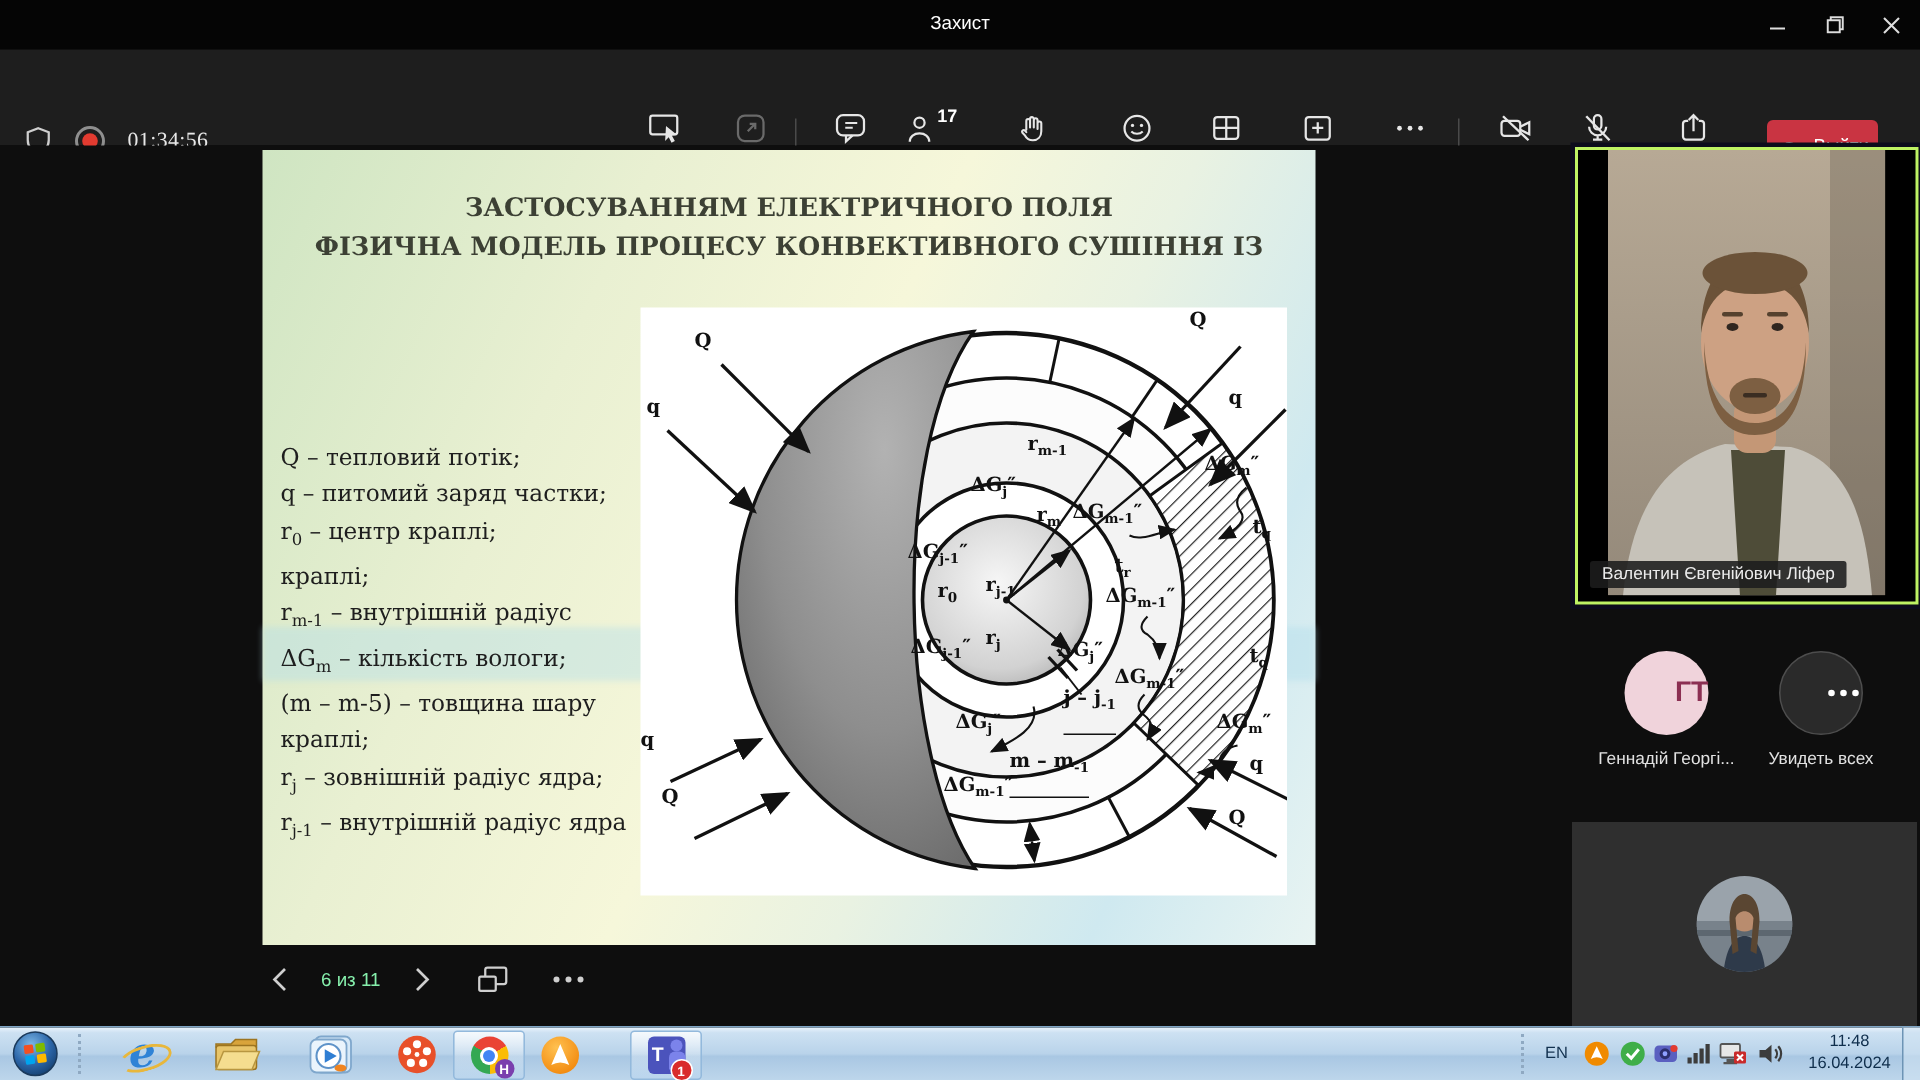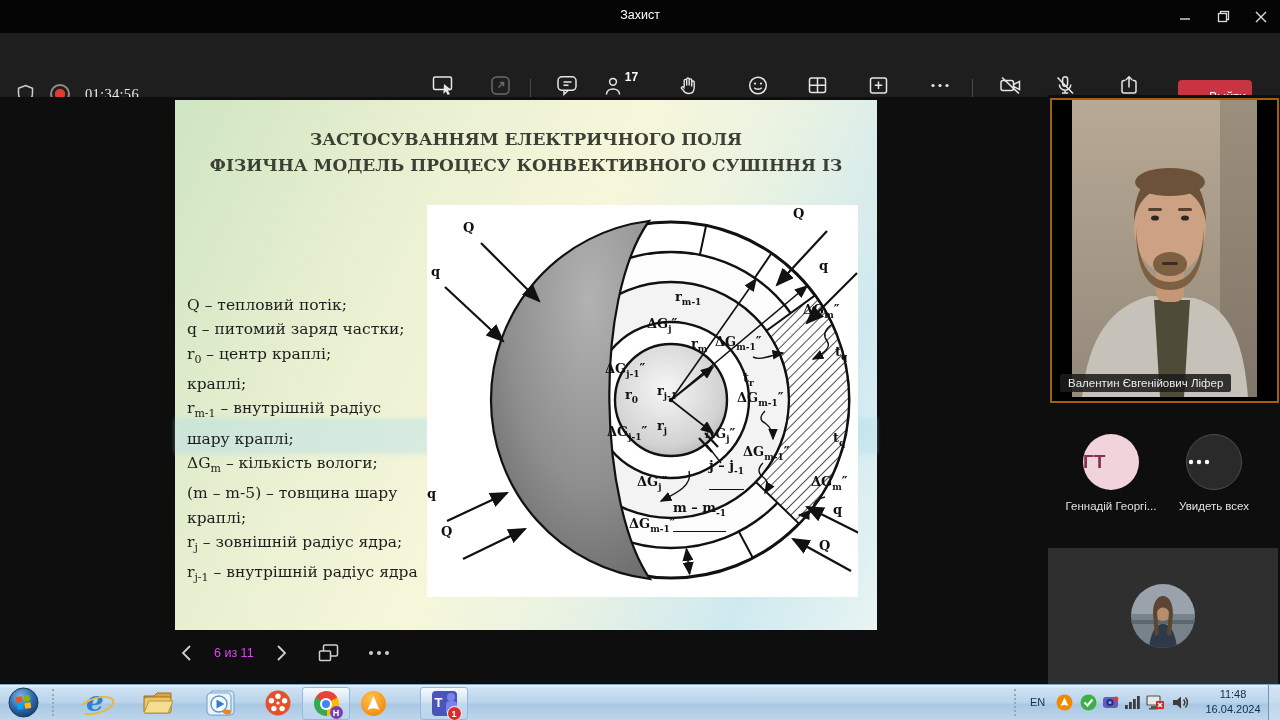--- a/index.html
+++ b/index.html
@@ -30,29 +30,29 @@
      font-family:"DejaVu Serif","Liberation Serif",serif;font-weight:bold;font-size:17px;color:#3c4034;line-height:1.55;}
   #legend{position:absolute;left:12px;top:193px;width:250px;text-align:left;
      font-family:"DejaVu Serif","Liberation Serif",serif;font-size:15.5px;color:#1e1e1e;line-height:24.3px;}
   #legend sub{font-size:11px;}
   #diagram{position:absolute;left:252px;top:105px;width:431px;height:392px;background:#fff;}
   .dlab{position:absolute;font-family:"DejaVu Serif","Liberation Serif",serif;font-weight:bold;
      font-size:13px;color:#111;white-space:nowrap;line-height:1;}
   .dlab sub{font-size:9px;}
   .dlab.u{border-bottom:1.5px solid #111;padding-bottom:13px;}
   
-  #slidenav{position:absolute;left:180px;top:540px;height:32px;display:flex;align-items:center;gap:22px;color:#d946ef;}
+  #slidenav{position:absolute;left:180px;top:540px;height:32px;display:flex;align-items:center;gap:22px;color:#86efac;}
   #slidenav .pg{font-size:12.5px;}
   
   #video-tile{position:absolute;left:1050px;top:1px;width:225px;height:301px;background:#000;
-     border:2px solid #a16207;box-shadow:0 0 0 3px #0c0c1c;}
+     border:2px solid #bef264;box-shadow:0 0 0 3px #0c0c1c;}
   #video-tile .vid{position:absolute;left:20px;top:0;width:185px;height:297px;overflow:hidden;}
   .name-pill{position:absolute;left:8px;bottom:9px;background:rgba(28,28,28,.88);color:#ececec;
      font-size:11.5px;padding:3px 8px;border-radius:2px;white-space:nowrap;}
-  .pcircle{position:absolute;width:56px;height:56px;border-radius:50%;display:flex;align-items:center;justify-content:flex-start;}
+  .pcircle{position:absolute;width:56px;height:56px;border-radius:50%;display:flex;align-items:center;justify-content:flex-end;}
   .plabel{position:absolute;width:124px;text-align:center;color:#e2e2e2;font-size:11.5px;
      white-space:nowrap;overflow:hidden;text-overflow:ellipsis;}
   #tile2{position:absolute;left:1048px;top:451px;width:230px;height:136px;background:#2f2f2f;
      display:flex;align-items:center;justify-content:center;}
   
   #taskbar{position:absolute;left:0;top:684px;width:1280px;height:36px;
      background:linear-gradient(#e9f3fc,#cde1f2 10%,#b9d3ea 50%,#a9c7e3 55%,#bdd6eb);
      border-top:1px solid #7fa5c5;box-sizing:border-box;}
   .tk{position:absolute;top:4px;}
   .tkbox{position:absolute;top:2px;width:46px;height:31px;border:1px solid #93b9dc;border-radius:3px;
@@ -225,21 +225,20 @@
     <div class="slide-title">
       <div>ЗАСТОСУВАННЯМ ЕЛЕКТРИЧНОГО ПОЛЯ</div>
       <div>ФІЗИЧНА МОДЕЛЬ ПРОЦЕСУ КОНВЕКТИВНОГО СУШІННЯ ІЗ</div>
     </div>
     <div id="legend">
       <div>Q – тепловий потік;</div>
       <div>q – питомий заряд частки;</div>
       <div>r<sub>0</sub> – центр краплі;</div>
       <div>краплі;</div>
       <div>r<sub>m-1</sub> – внутрішній радіус</div>
-      <div>шару краплі;</div>
       <div>ΔG<sub>m</sub> – кількість вологи;</div>
       <div>(m – m-5) – товщина шару</div>
       <div>краплі;</div>
       <div>r<sub>j</sub> – зовнішній радіус ядра;</div>
       <div>r<sub>j-1</sub> – внутрішній радіус ядра</div>
     </div>
 
     <div id="diagram">
       <svg width="431" height="392" viewBox="0 0 431 392">
         <defs>
@@ -305,21 +304,21 @@
         <path d="M398,292 q-10,2 -12,10 q-2,8 -14,8" fill="none" stroke="#111" stroke-width="1.4" marker-end="url(#ah)"></path>
         <path d="M262,266 c4,14 -12,22 -28,30" fill="none" stroke="#111" stroke-width="1.4" marker-end="url(#ah)"></path>
       </svg>
       
       <div class="dlab" style="left:36px;top:16px">Q</div>
       <div class="dlab" style="left:4px;top:60px">q</div>
       <div class="dlab" style="left:366px;top:2px">Q</div>
       <div class="dlab" style="left:392px;top:54px">q</div>
       <div class="dlab" style="left:376px;top:98px">ΔG<sub>m</sub>″</div>
       <div class="dlab" style="left:408px;top:140px">t<sub>q</sub></div>
-      <div class="dlab" style="left:248px;top:85px">r<sub>m-1</sub></div>
+      <div class="dlab" style="left:258px;top:85px">r<sub>m-1</sub></div>
       <div class="dlab" style="left:220px;top:112px">ΔG<sub>j</sub>″</div>
       <div class="dlab" style="left:264px;top:132px">r<sub>m</sub></div>
       <div class="dlab" style="left:288px;top:130px">ΔG<sub>m-1</sub>″</div>
       <div class="dlab" style="left:178px;top:157px">ΔG<sub>j-1</sub>″</div>
       <div class="dlab" style="left:316px;top:166px">t<sub>r</sub></div>
       <div class="dlab" style="left:198px;top:183px">r<sub>0</sub></div>
       <div class="dlab" style="left:230px;top:179px">r<sub>j-1</sub></div>
       <div class="dlab" style="left:310px;top:186px">ΔG<sub>m-1</sub>″</div>
       <div class="dlab" style="left:180px;top:220px">ΔG<sub>j-1</sub>″</div>
       <div class="dlab" style="left:230px;top:214px">r<sub>j</sub></div>

